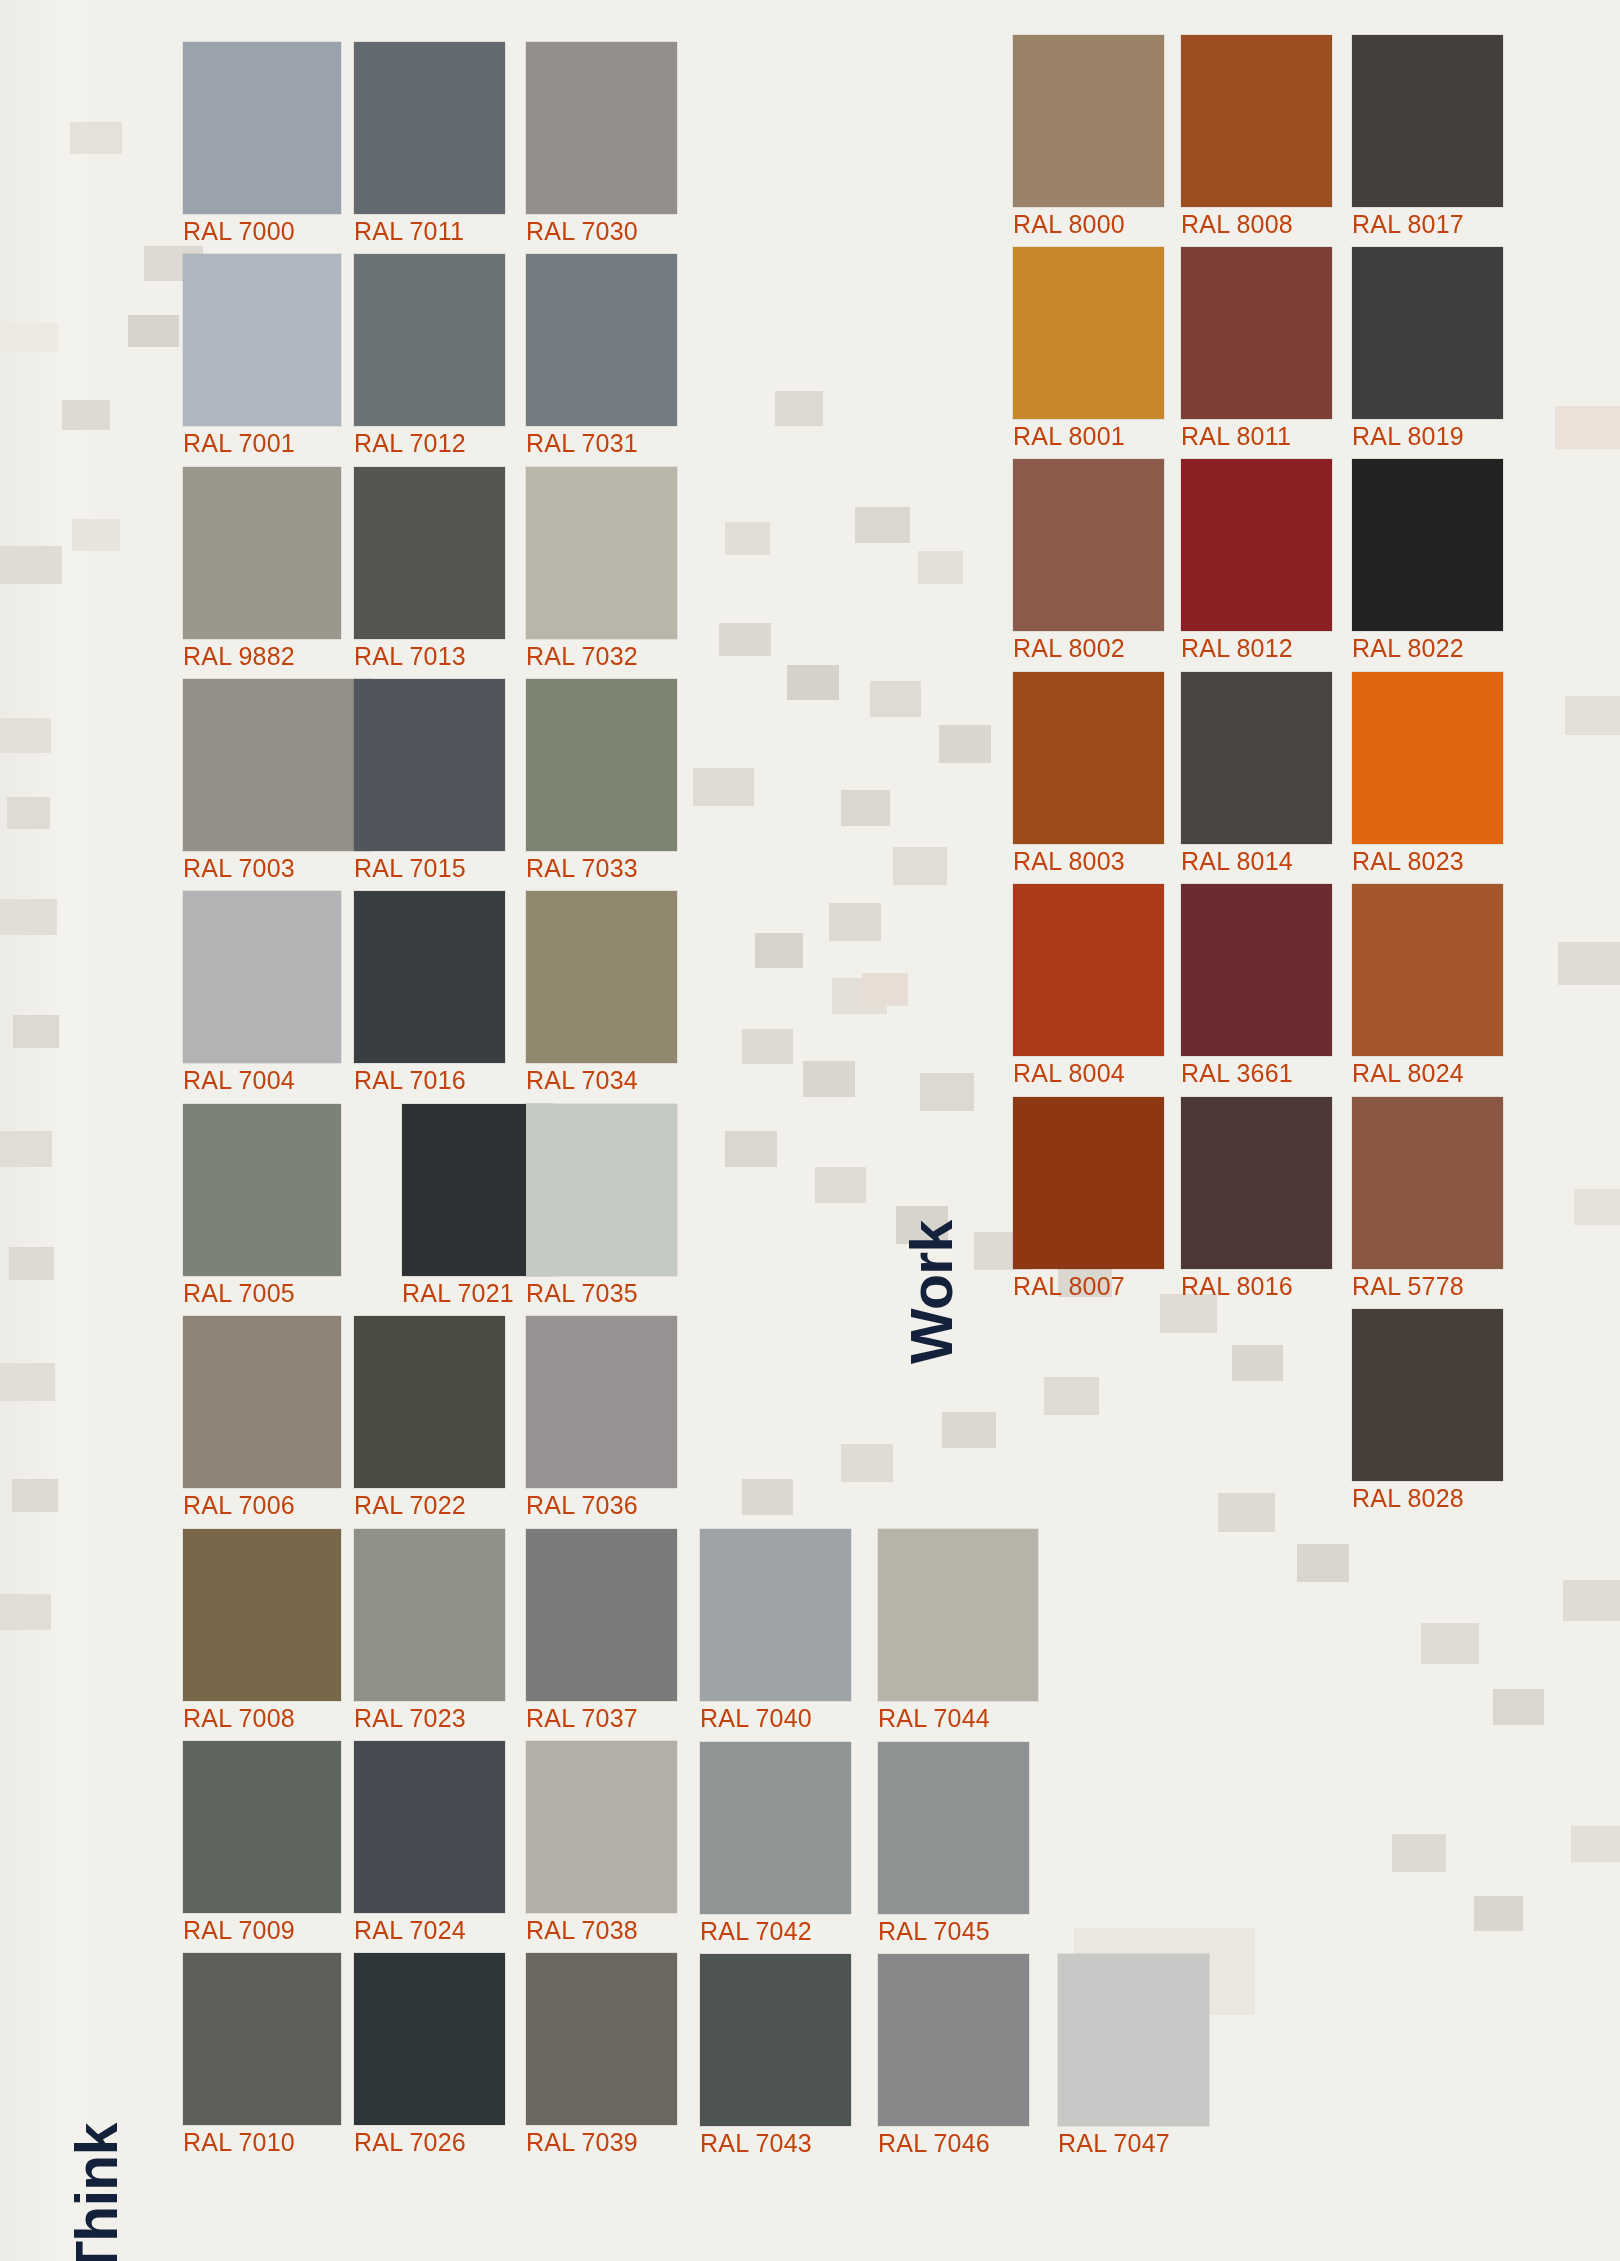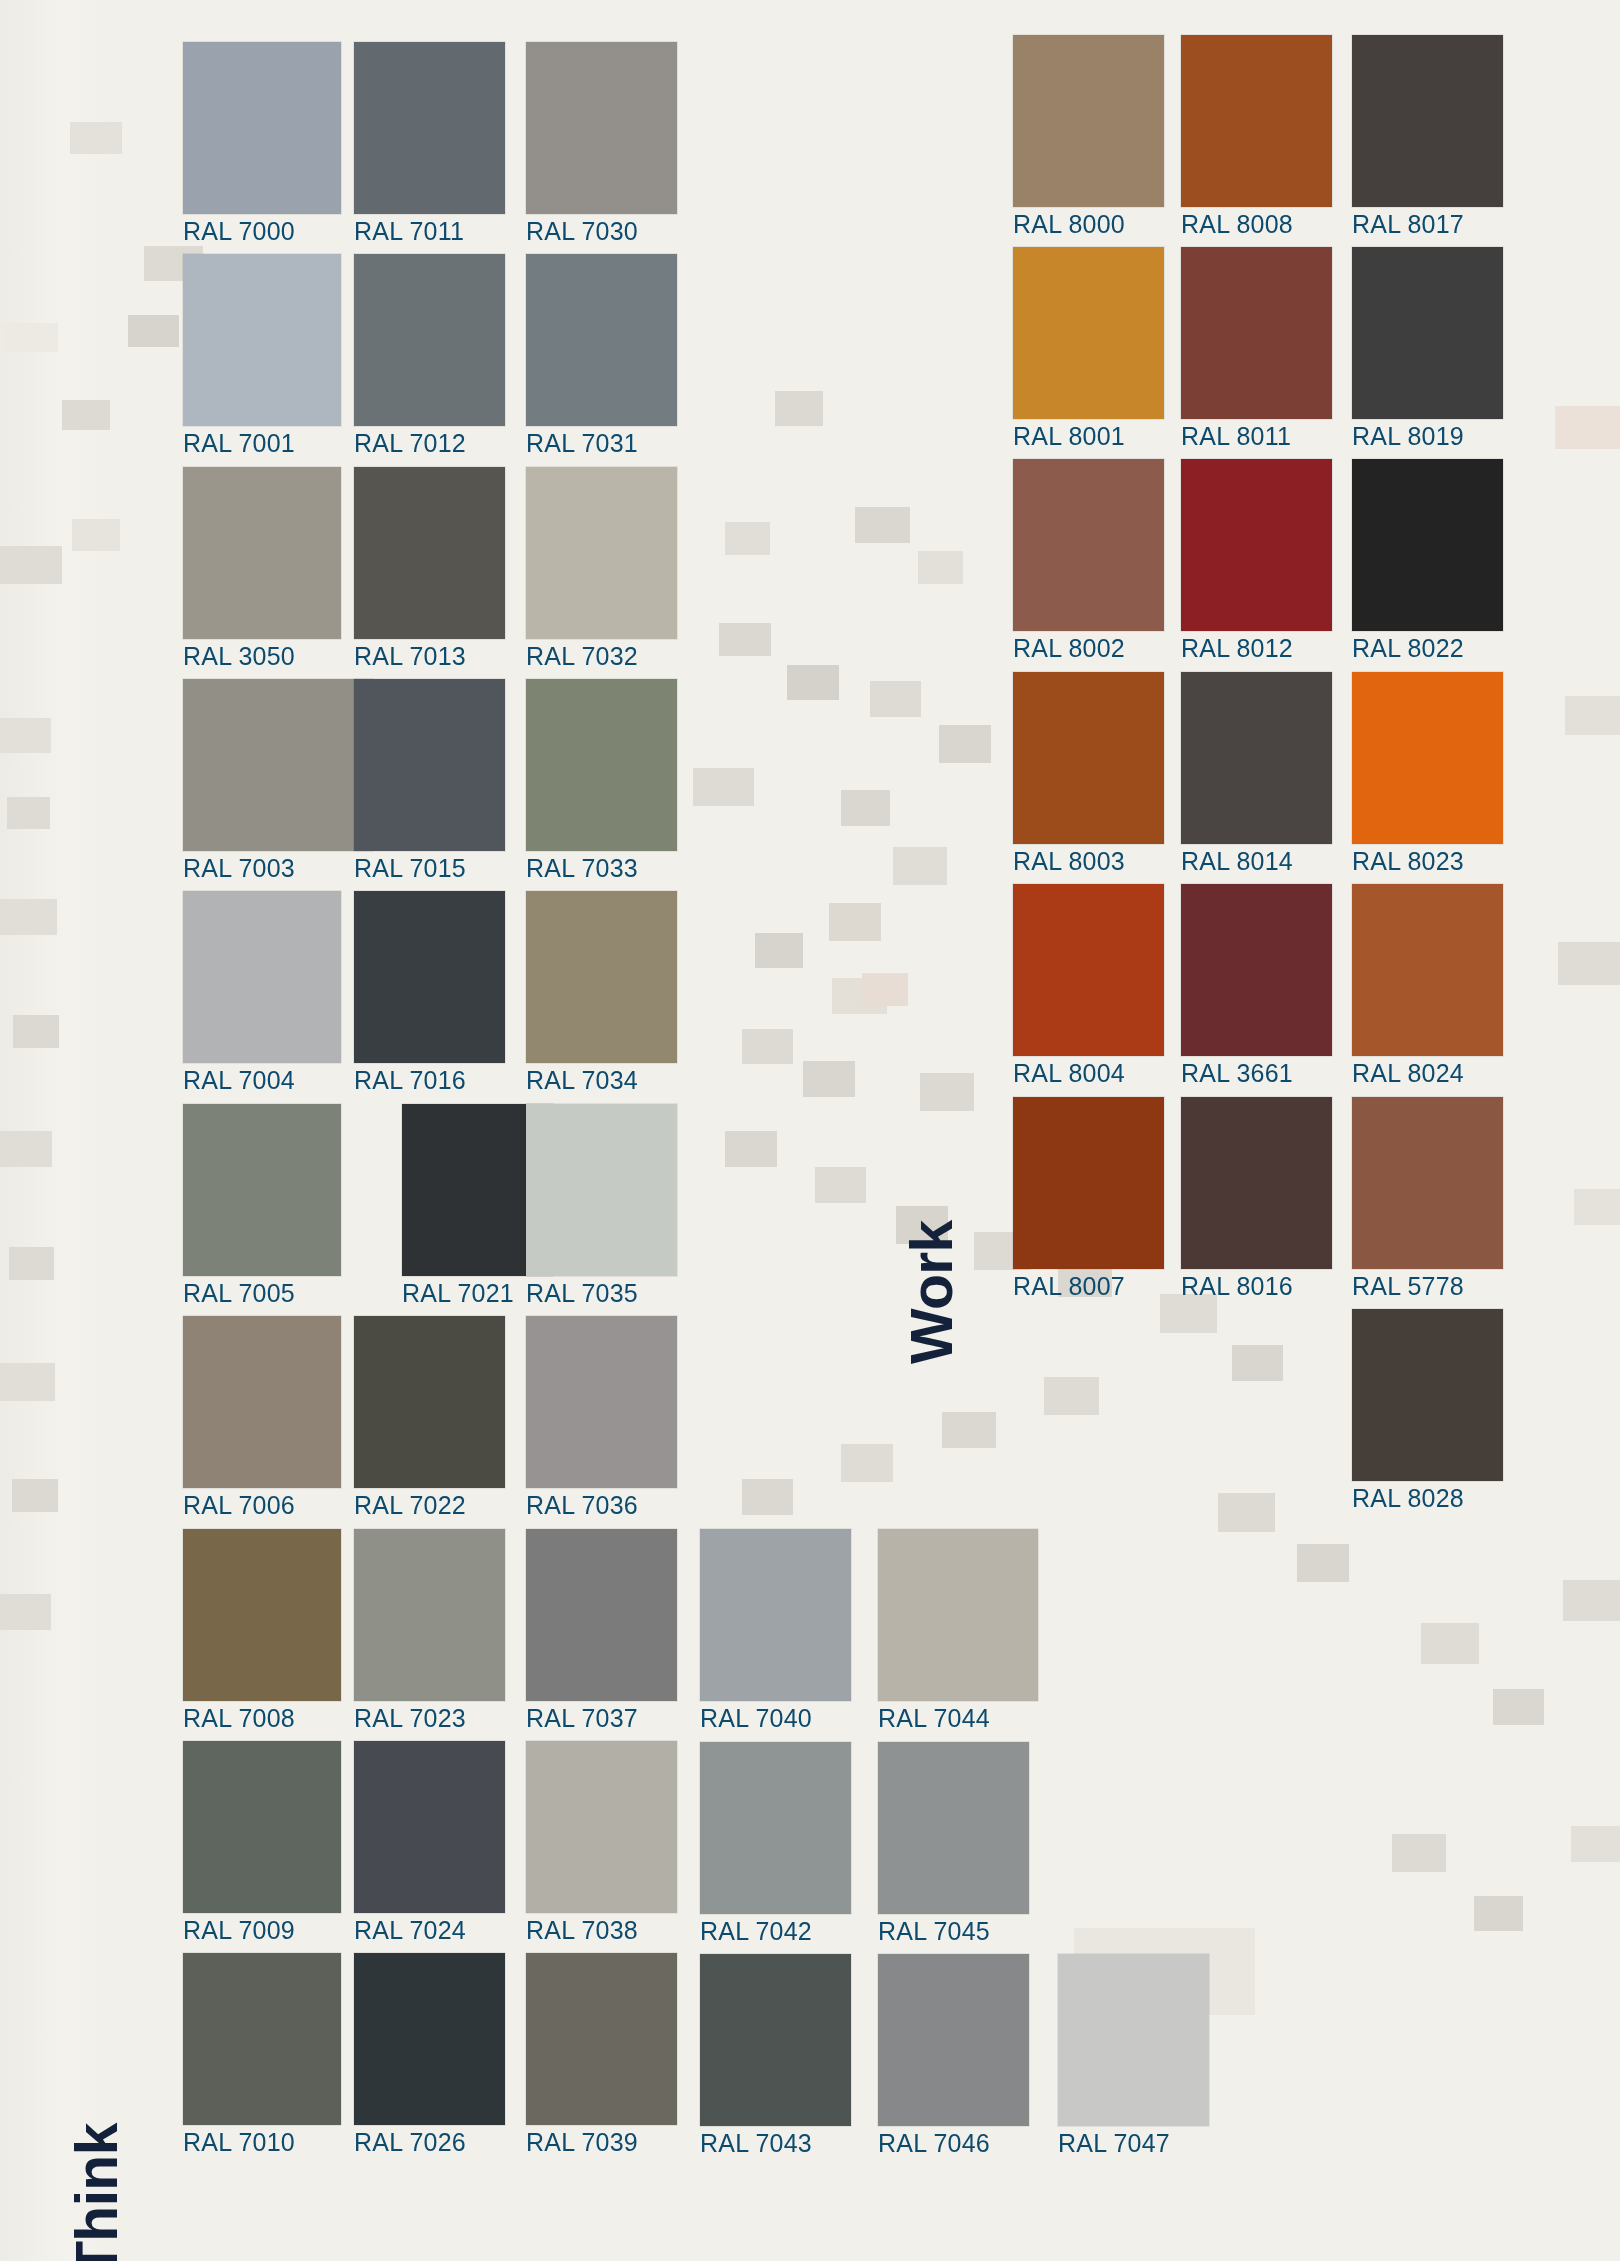--- a/index.html
+++ b/index.html
@@ -27,21 +27,21 @@
 
   
   #grid{position:absolute;inset:0;}
   .cell{position:absolute;}
   .chip{
     width:100%;
     box-shadow:0 0 0 0.7px rgba(0,0,0,.10);
   }
   .caption{
     font-size:25px;
-    color:#0c4a6e;
+    color:#c2410c;
     letter-spacing:0.2px;
     white-space:nowrap;
     margin-top:5px;
     line-height:1;
     font-weight:400;
   }
 
   
   .vword{
     position:absolute;
@@ -127,21 +127,21 @@
       <div class="cell" style="left: 183px; top: 42px; width: 158px;">
         <div class="chip" style="height: 172px; background: rgb(154, 163, 173);"></div>
         <div class="caption">RAL 7000</div>
       </div>
       <div class="cell" style="left: 183px; top: 254px; width: 158px;">
         <div class="chip" style="height: 172px; background: rgb(174, 182, 191);"></div>
         <div class="caption">RAL 7001</div>
       </div>
       <div class="cell" style="left: 183px; top: 467px; width: 158px;">
         <div class="chip" style="height: 172px; background: rgb(154, 150, 139);"></div>
-        <div class="caption">RAL 3050</div>
+        <div class="caption">RAL 9882</div>
       </div>
       <div class="cell" style="left: 183px; top: 679px; width: 190px;">
         <div class="chip" style="height: 172px; background: rgb(145, 143, 134);"></div>
         <div class="caption">RAL 7003</div>
       </div>
       <div class="cell" style="left: 183px; top: 891px; width: 158px;">
         <div class="chip" style="height: 172px; background: rgb(177, 179, 180);"></div>
         <div class="caption">RAL 7004</div>
       </div>
       <div class="cell" style="left: 183px; top: 1104px; width: 158px;">

